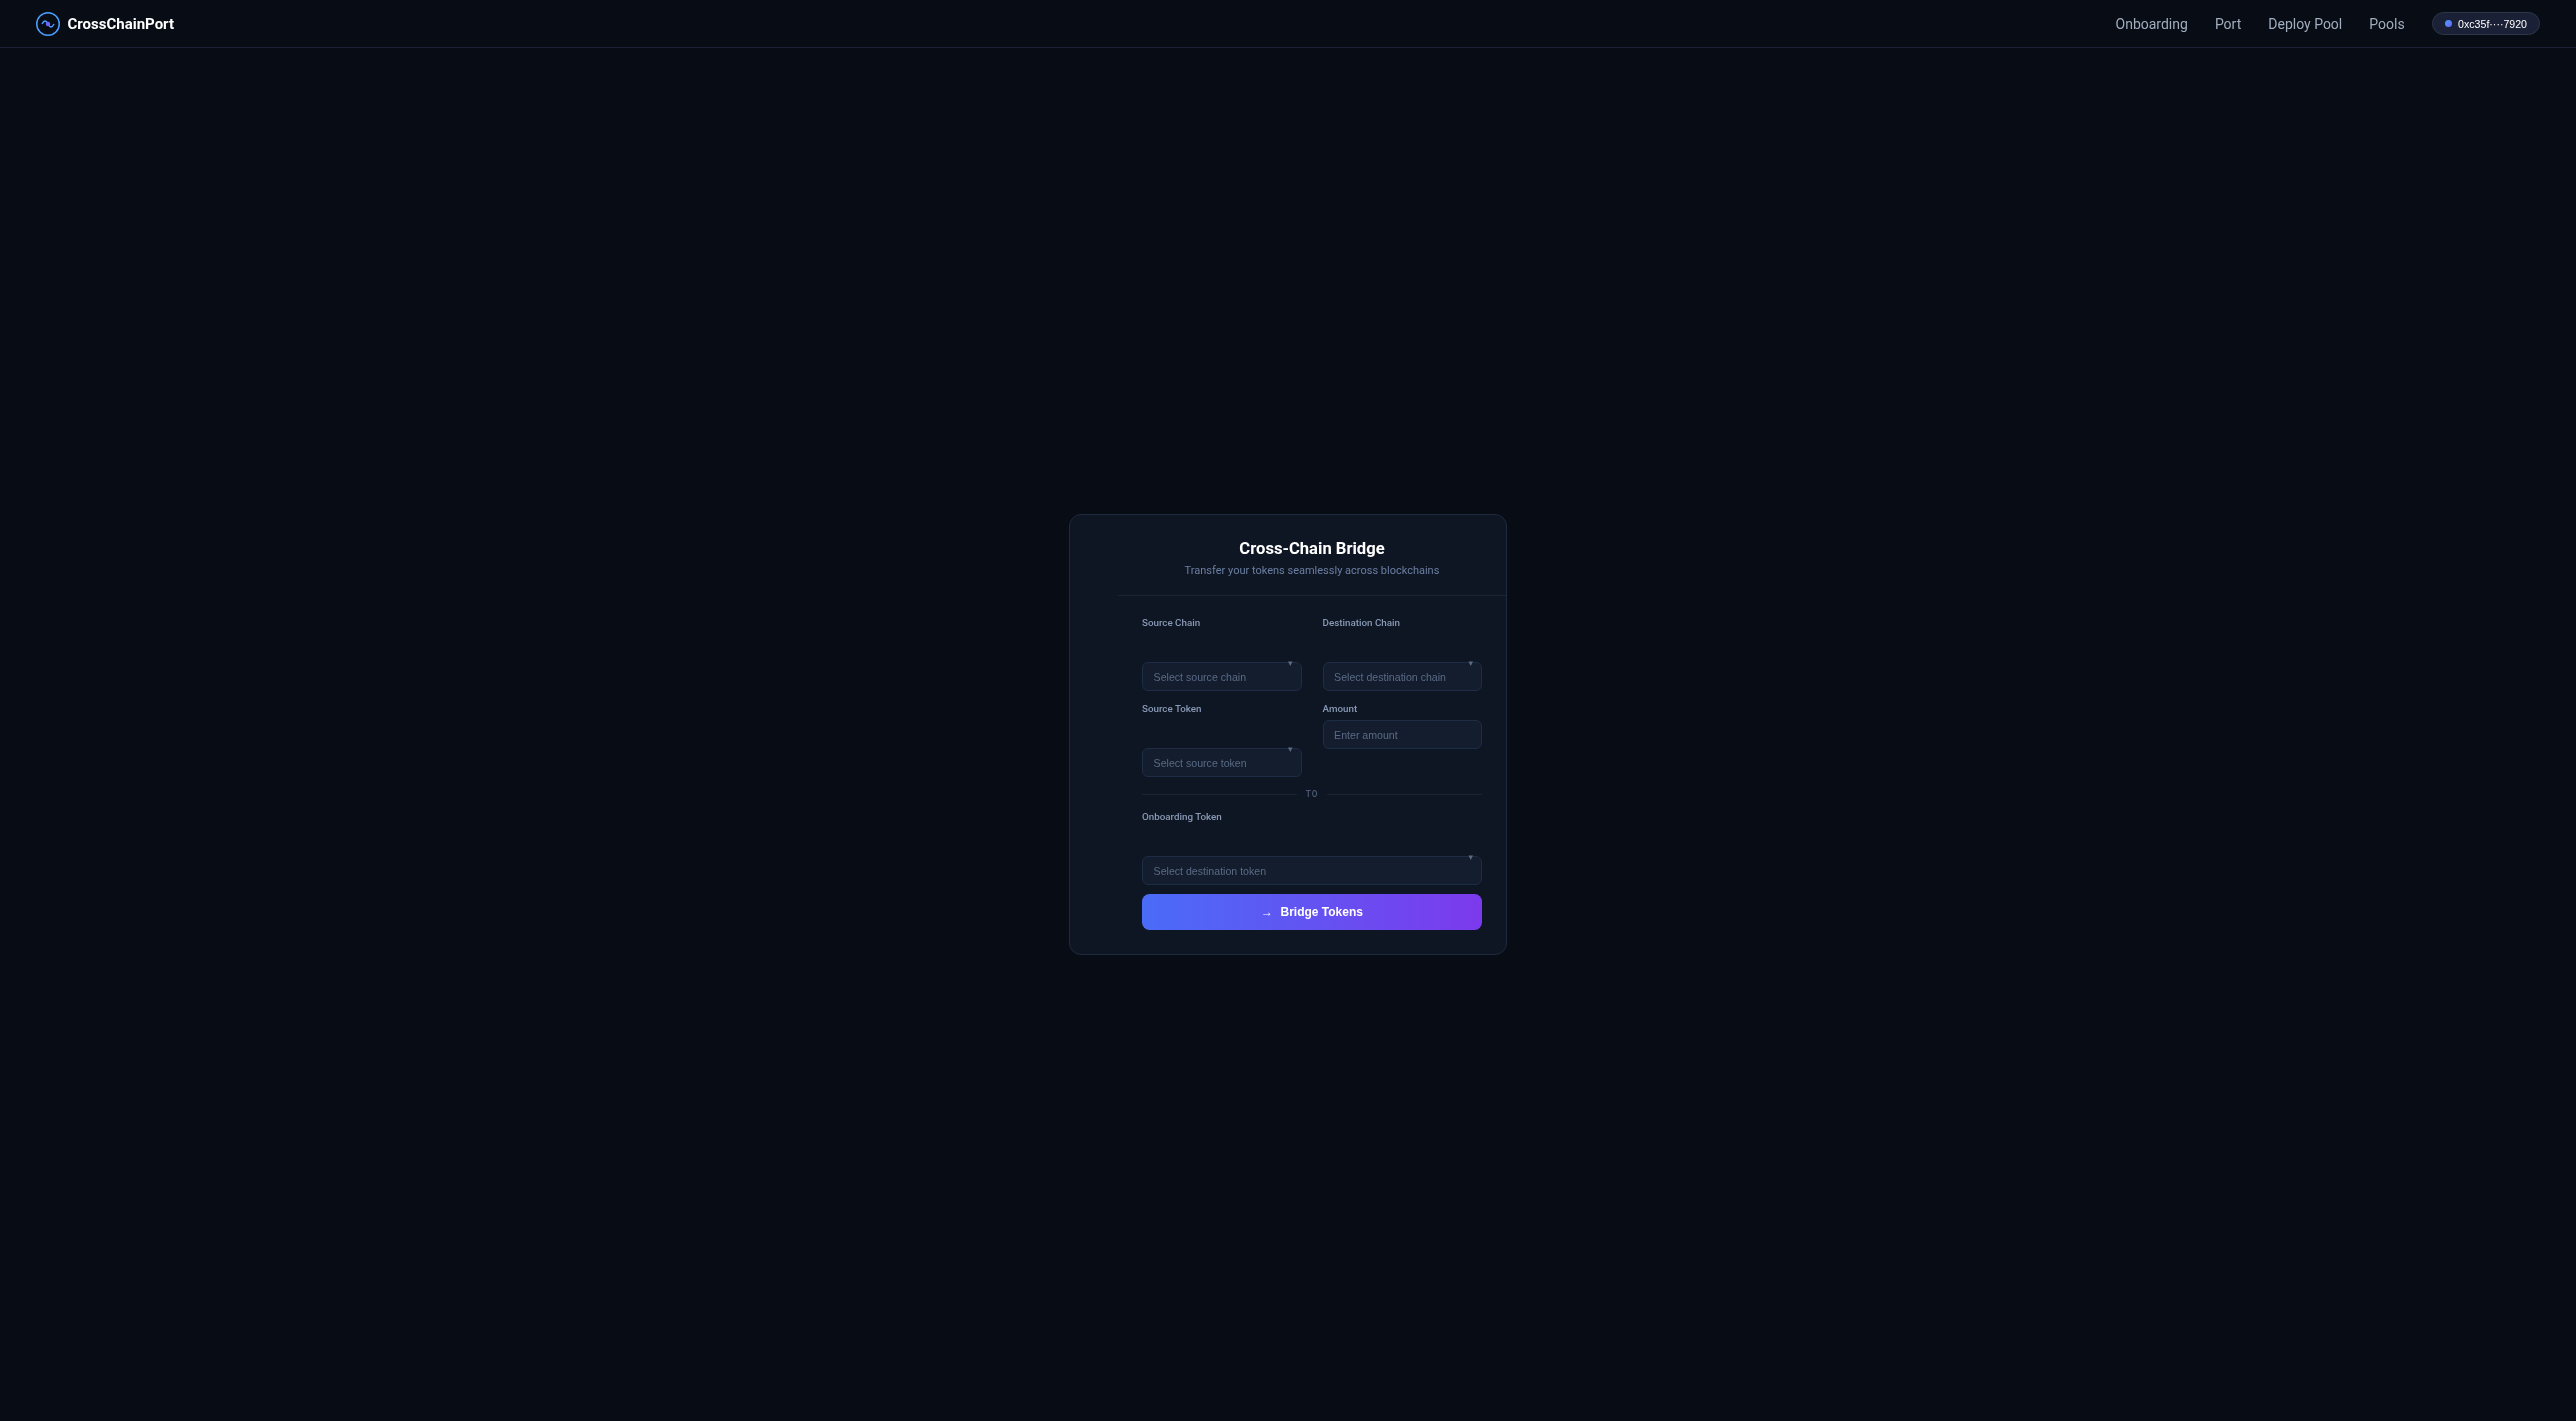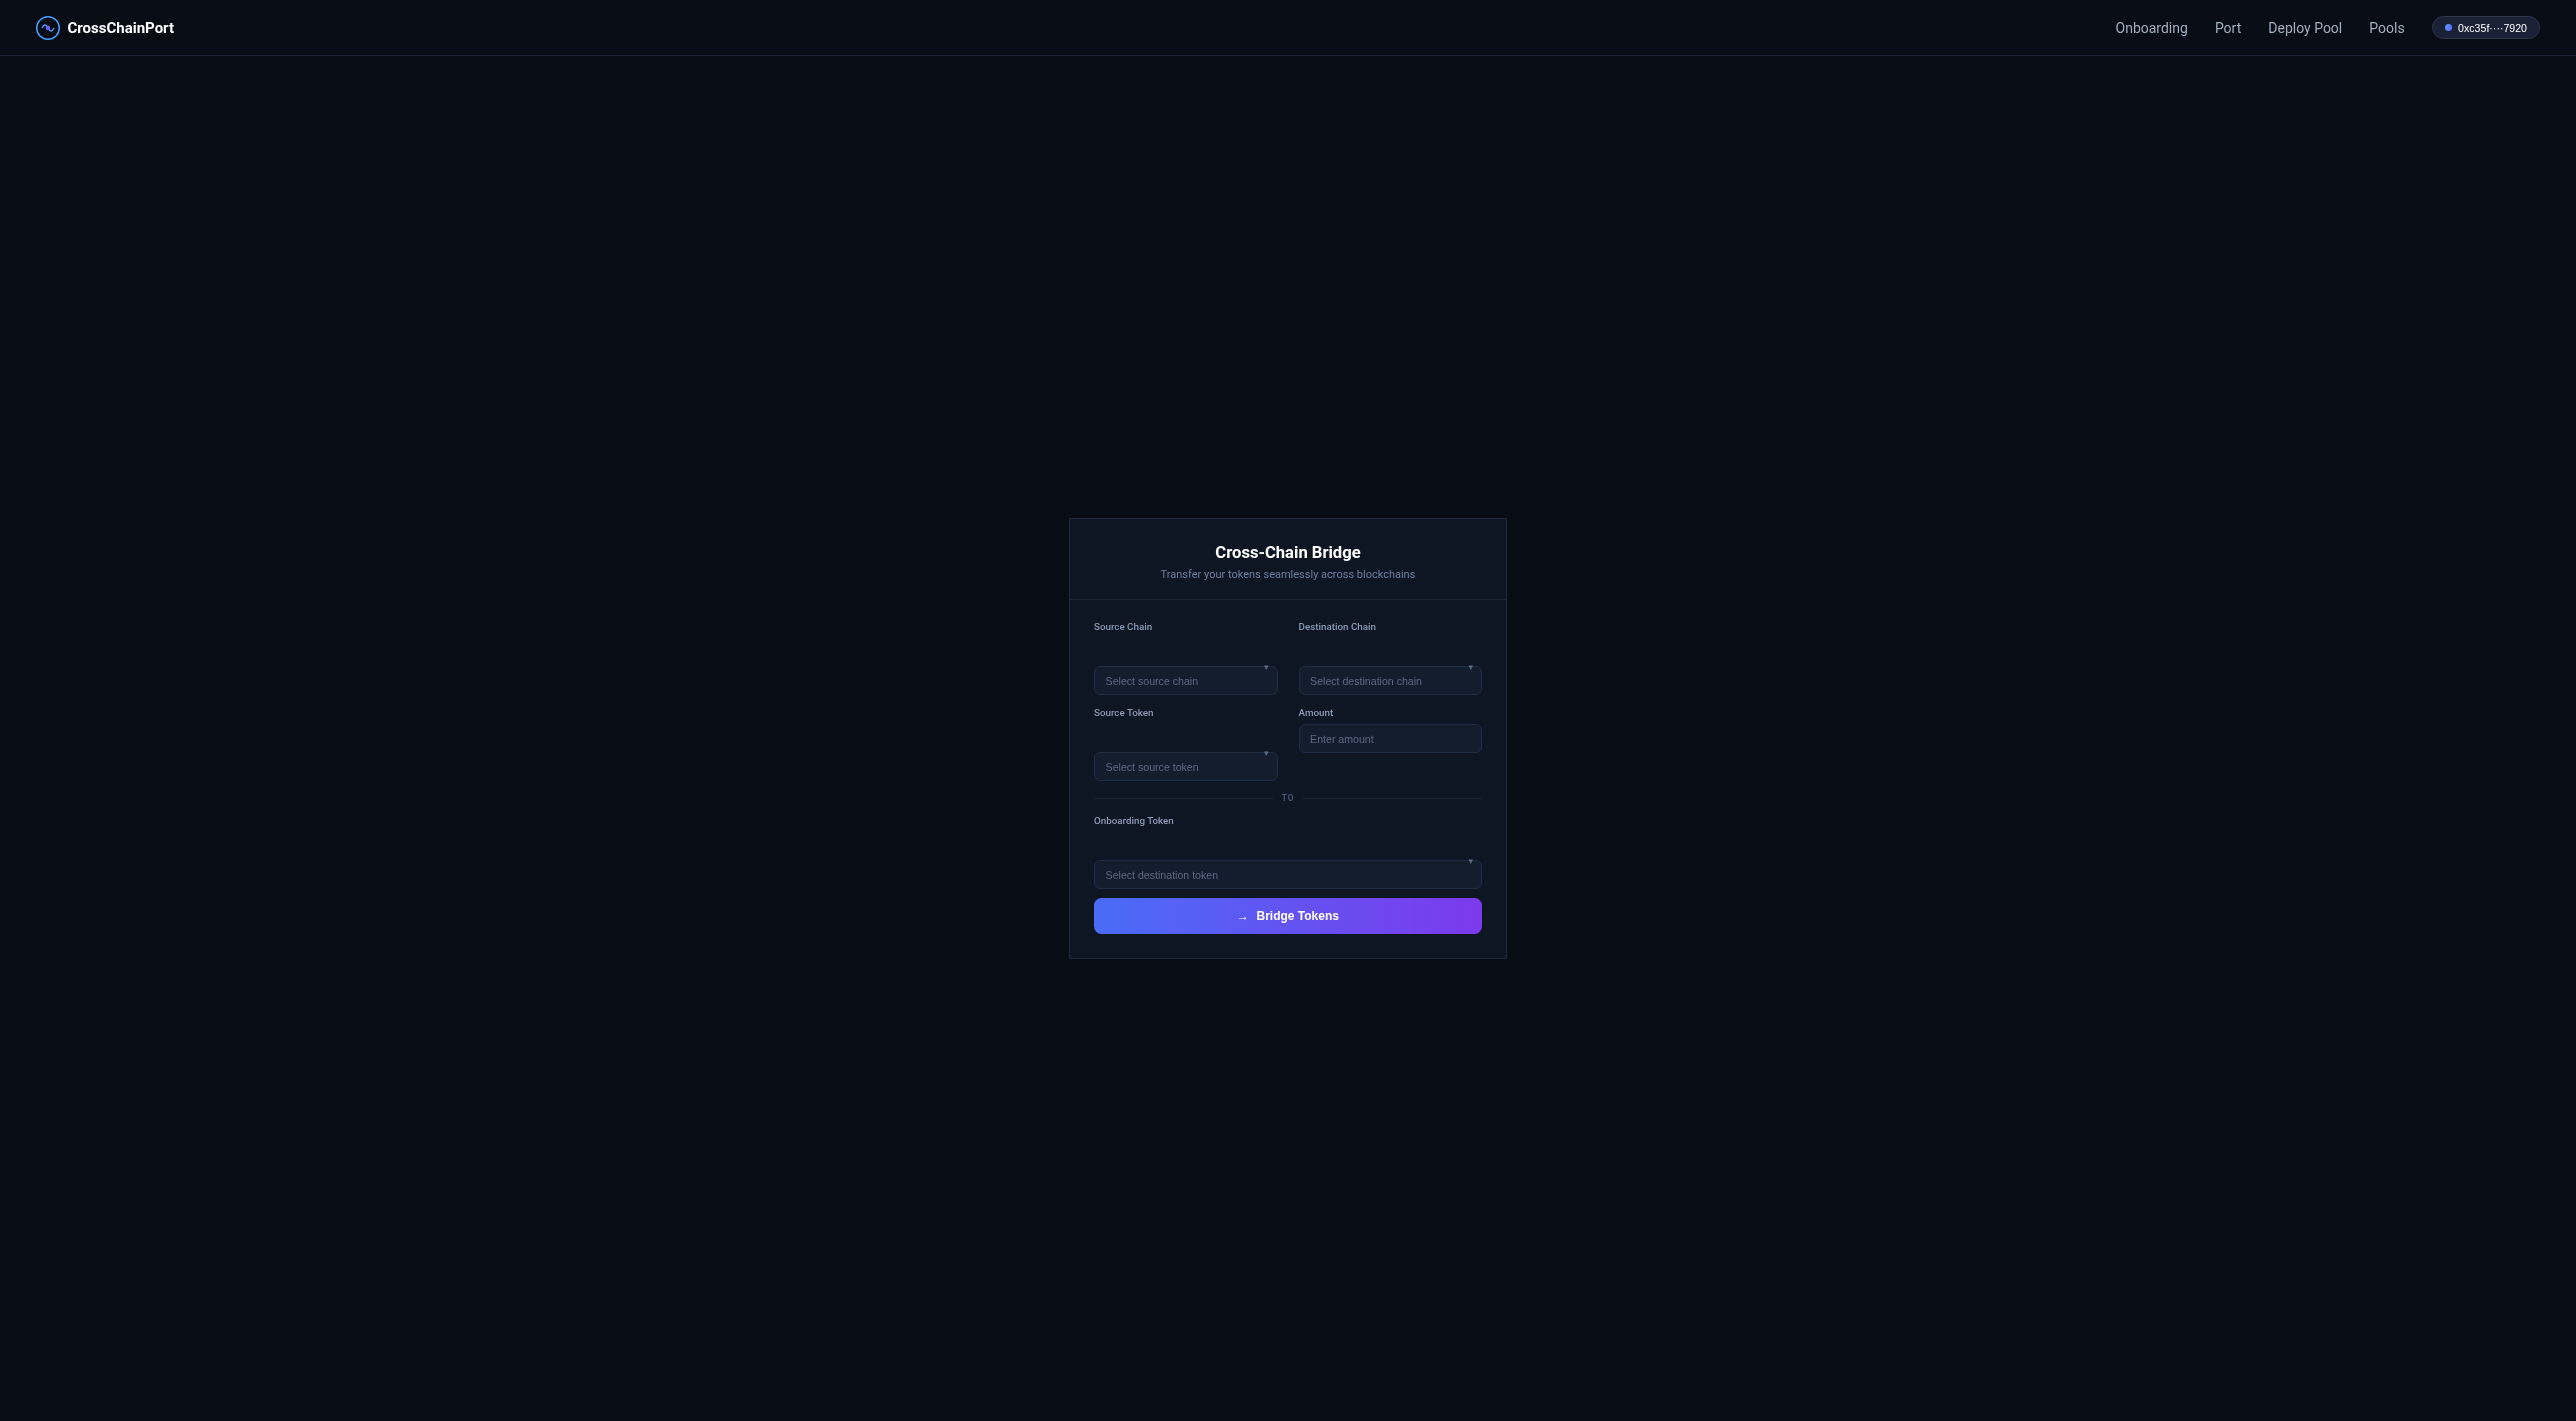--- a/index.html
+++ b/index.html
@@ -12,21 +12,21 @@
       display: flex;
       flex-direction: column;
     }
 
     
     nav {
       display: flex;
       align-items: center;
       justify-content: space-between;
       padding: 16px 36px;
-      height: 56px;
+      height: 48px;
       border-bottom: 0.8px solid #1a2035;
       background-color: #080c14;
     }
 
     .nav-logo {
       display: flex;
       align-items: center;
       gap: 7.5px;
       font-size: 15px;
       font-weight: 700;
@@ -78,24 +78,25 @@
       flex: 1;
       display: flex;
       align-items: center;
       justify-content: center;
       padding: 30px 15px;
     }
 
     .bridge-card {
       background: #0f1623;
       border: 0.8px solid #1e2a3d;
-      border-radius: 1px;
+      border-radius: 12px;
       width: 100%;
       max-width: 438px;
       overflow: hidden;
+      padding-left: 48px;
     }
 
     .card-header {
       padding: 24px 24px 18px;
       text-align: center;
       border-bottom: 0.8px solid #1a2437;
     }
 
     .card-title {
       font-size: 16.6px;

